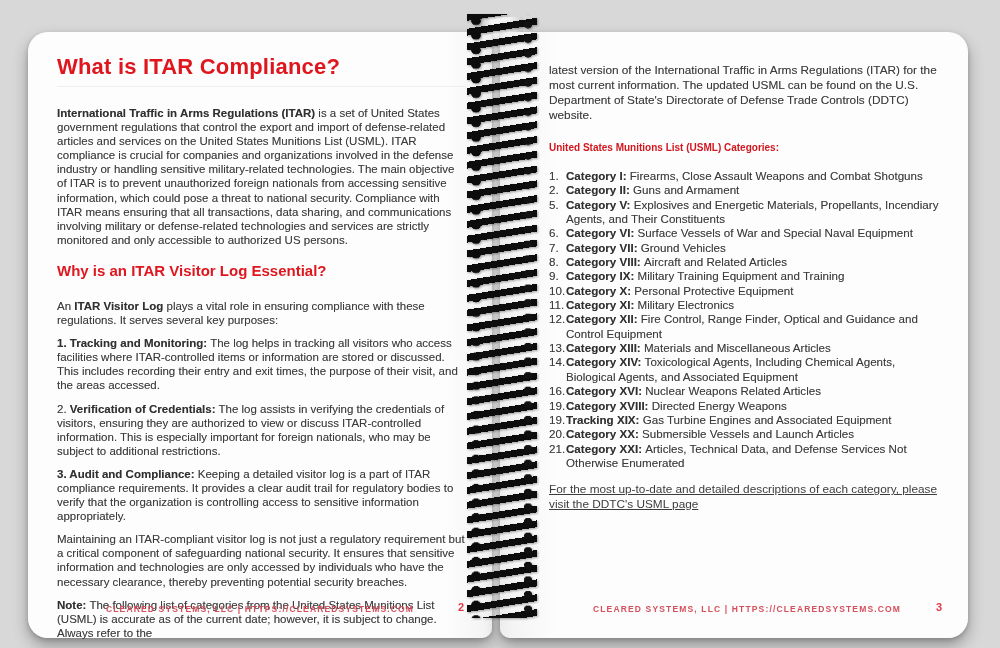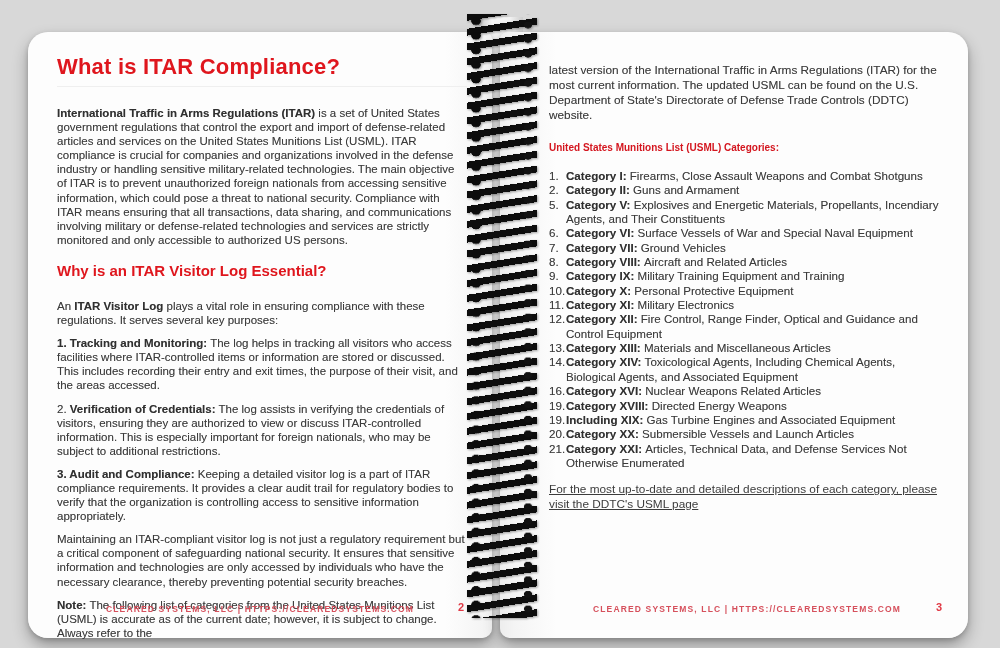--- a/index.html
+++ b/index.html
@@ -130,21 +130,21 @@
       <li><span class="num">7.</span><b>Category VII: </b><span>Ground Vehicles</span></li>
       <li><span class="num">8.</span><b>Category VIII: </b><span>Aircraft and Related Articles</span></li>
       <li><span class="num">9.</span><b>Category IX: </b><span>Military Training Equipment and Training</span></li>
       <li><span class="num">10.</span><b>Category X: </b><span>Personal Protective Equipment</span></li>
       <li><span class="num">11.</span><b>Category XI: </b><span>Military Electronics</span></li>
       <li><span class="num">12.</span><b>Category XII: </b><span>Fire Control, Range Finder, Optical and Guidance and Control Equipment</span></li>
       <li><span class="num">13.</span><b>Category XIII: </b><span>Materials and Miscellaneous Articles</span></li>
       <li><span class="num">14.</span><b>Category XIV: </b><span>Toxicological Agents, Including Chemical Agents, Biological Agents, and Associated Equipment</span></li>
       <li><span class="num">16.</span><b>Category XVI: </b><span>Nuclear Weapons Related Articles</span></li>
       <li><span class="num">19.</span><b>Category XVIII: </b><span>Directed Energy Weapons</span></li>
-      <li><span class="num">19.</span><b>Including XIX: </b><span>Gas Turbine Engines and Associated Equipment</span></li>
+      <li><span class="num">19.</span><b>Tracking XIX: </b><span>Gas Turbine Engines and Associated Equipment</span></li>
       <li><span class="num">20.</span><b>Category XX: </b><span>Submersible Vessels and Launch Articles</span></li>
       <li><span class="num">21.</span><b>Category XXI: </b><span>Articles, Technical Data, and Defense Services Not Otherwise Enumerated</span></li>
     </ol>
 
   <p class="outro">For the most up-to-date and detailed descriptions of each category, please visit the DDTC's USML page</p>
 
   <div class="footer">
     <span>CLEARED SYSTEMS, LLC | HTTPS://CLEAREDSYSTEMS.COM</span>
     <span class="pagenum">3</span>
   </div>

